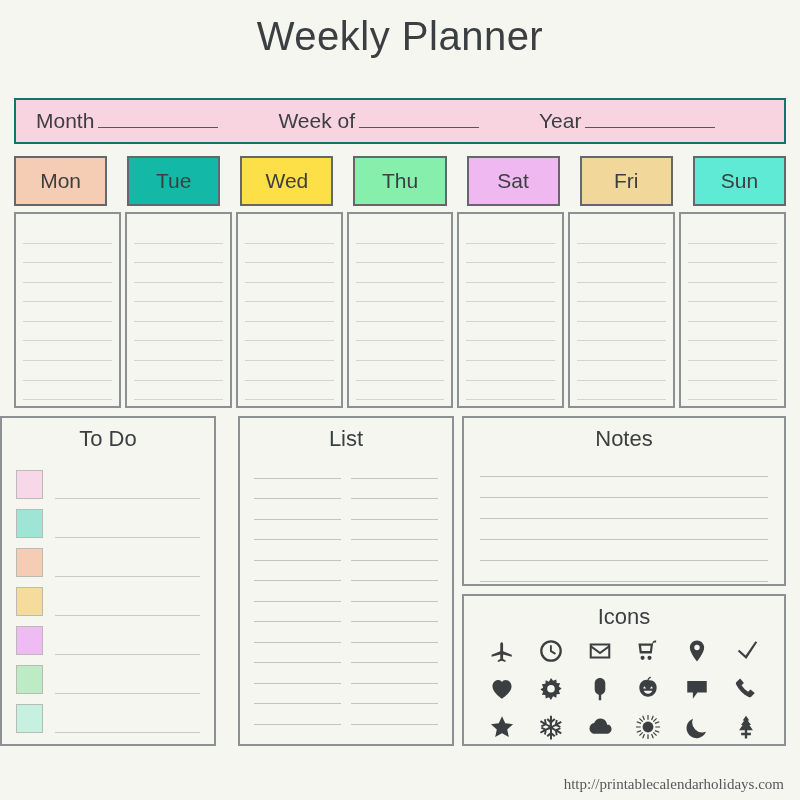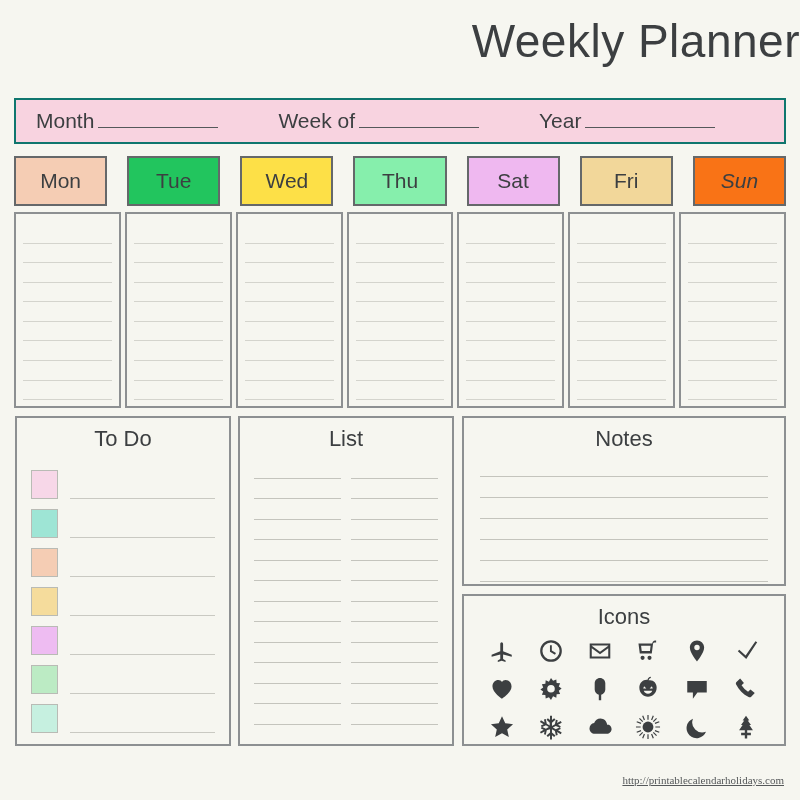--- a/index.html
+++ b/index.html
@@ -15,22 +15,22 @@
     overflow: hidden;
     position: relative;
   }
 
   
   #page-title {
     position: absolute;
     top: 14px;
     left: 0;
     width: 800px;
-    text-align: right;
-    font-size: 46px;
+    text-align: center;
+    font-size: 40px;
     font-weight: 400;
     letter-spacing: 0.5px;
     color: #3c3f41;
   }
 
   
   #meta-bar {
     position: absolute;
     left: 14px;
     top: 98px;
@@ -118,21 +118,21 @@
   }
   .panel-title {
     text-align: center;
     font-size: 22px;
     color: #3c3f41;
     margin-top: 8px;
   }
 
   
   #todo-panel {
-    left: 15px;
+    left: 0;
     top: 416px;
     width: 216px;
     height: 330px;
   }
   #todo-list {
     margin-top: 8px;
     padding: 0 14px 0 14px;
   }
   .todo-row {
     display: flex;
@@ -207,25 +207,24 @@
   }
   .icon-cell svg {
     display: block;
     fill: #3c3f41;
   }
 
   
   #footer-url {
     position: absolute;
     right: 16px;
-    bottom: 14px;
-    font-size: 11px;
+    bottom: 7px;
+    font-size: 15px;
     color: #55585a;
     font-family: "Liberation Serif", serif;
-    text-decoration: underline;
   }
 </style>
 </head>
 <body>
 
 <div id="page-title">Weekly Planner</div>
 
 <div id="meta-bar">
   <div class="meta-field f-month">
     <span>Month</span>
@@ -238,36 +237,36 @@
   <div class="meta-field f-year">
     <span>Year</span>
     <span class="meta-rule"></span>
   </div>
 </div>
 
 <div id="day-header-row">
     <div class="day-header" style="background: rgb(245, 205, 180);">
       <span>Mon</span>
     </div>
-    <div class="day-header" style="background: #22c55e;">
+    <div class="day-header" style="background: #14b8a6;">
       <span>Tue</span>
     </div>
     <div class="day-header" style="background: #fde047;">
       <span>Wed</span>
     </div>
     <div class="day-header" style="background: #86efac;">
       <span>Thu</span>
     </div>
     <div class="day-header" style="background: rgb(239, 184, 240);">
       <span>Sat</span>
     </div>
     <div class="day-header" style="background: rgb(242, 215, 154);">
       <span>Fri</span>
     </div>
-    <div class="day-header" style="background: #f97316; font-style: italic;">
+    <div class="day-header" style="background: #5eead4;">
       <span>Sun</span>
     </div>
   </div>
 
 <div id="day-columns-row">
     <div class="day-column">
       <div class="rule-line"></div>
       <div class="rule-line"></div>
       <div class="rule-line"></div>
       <div class="rule-line"></div>

